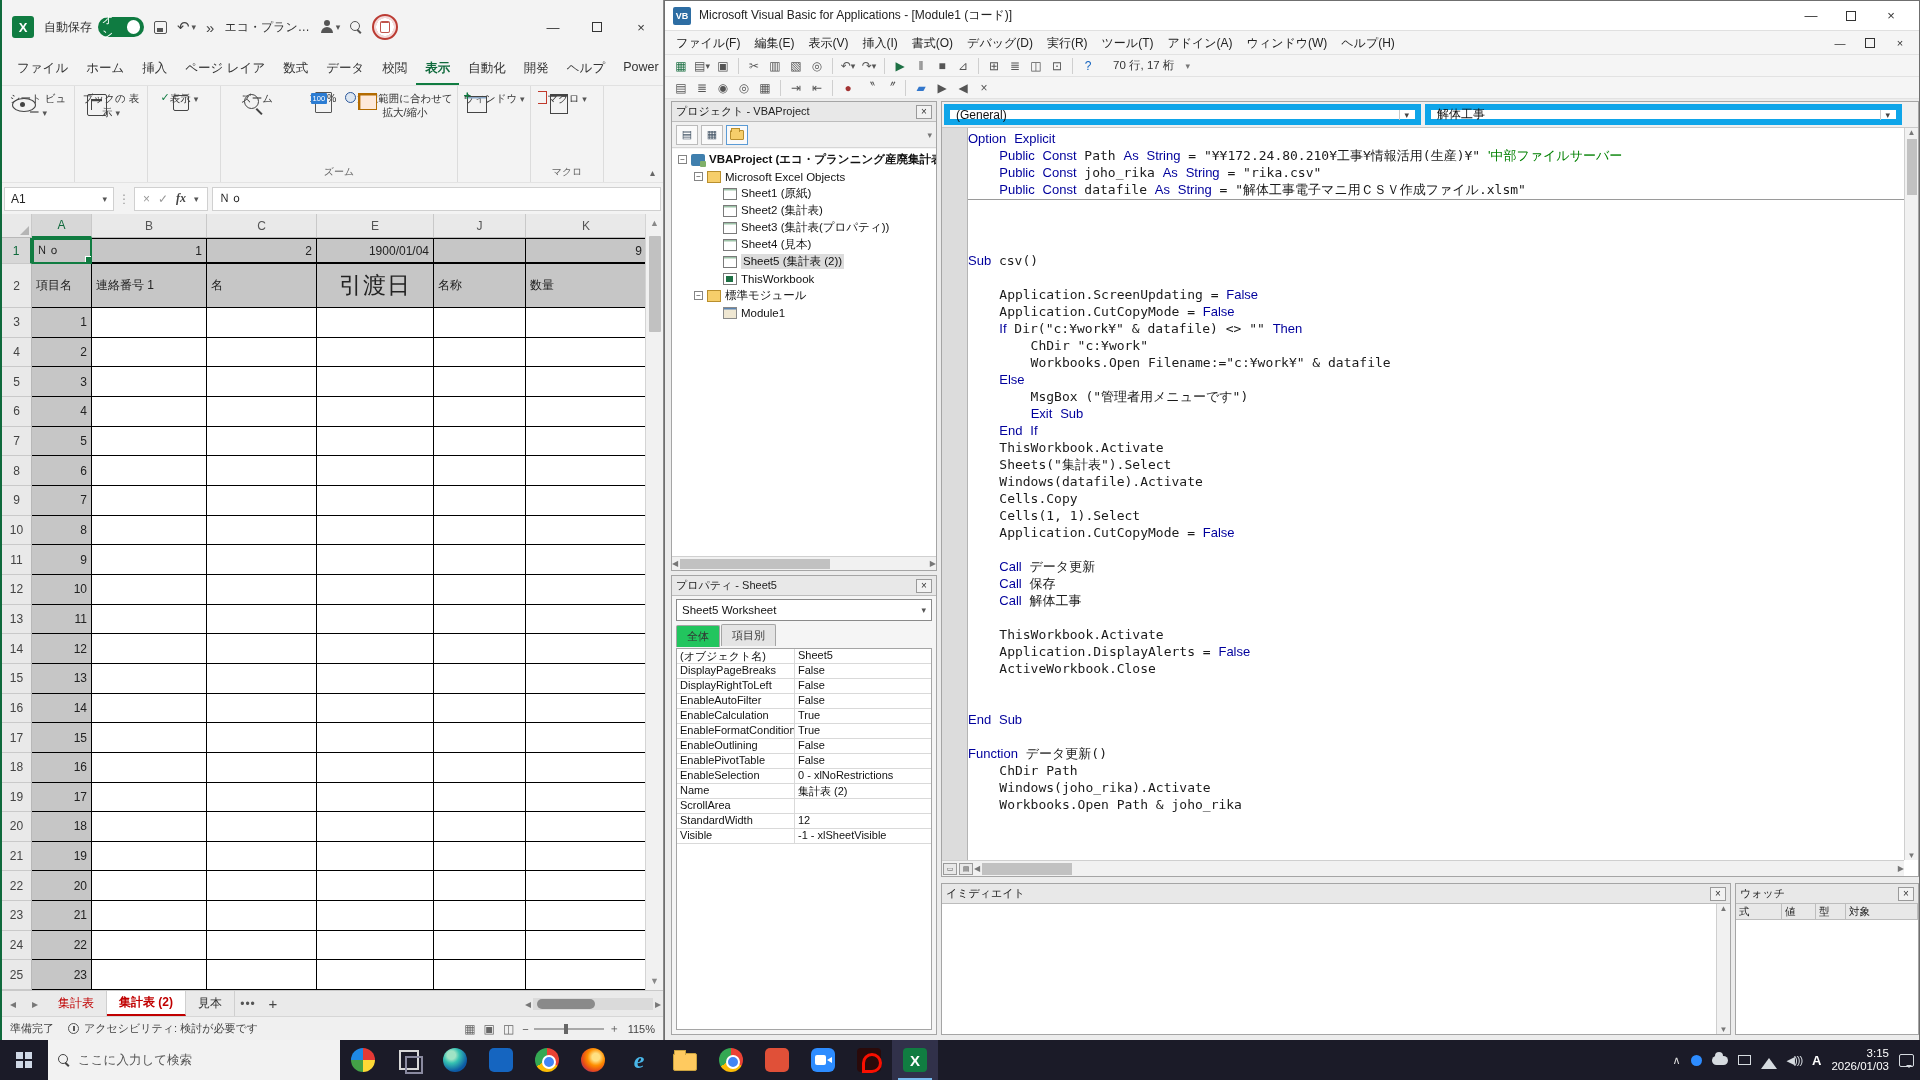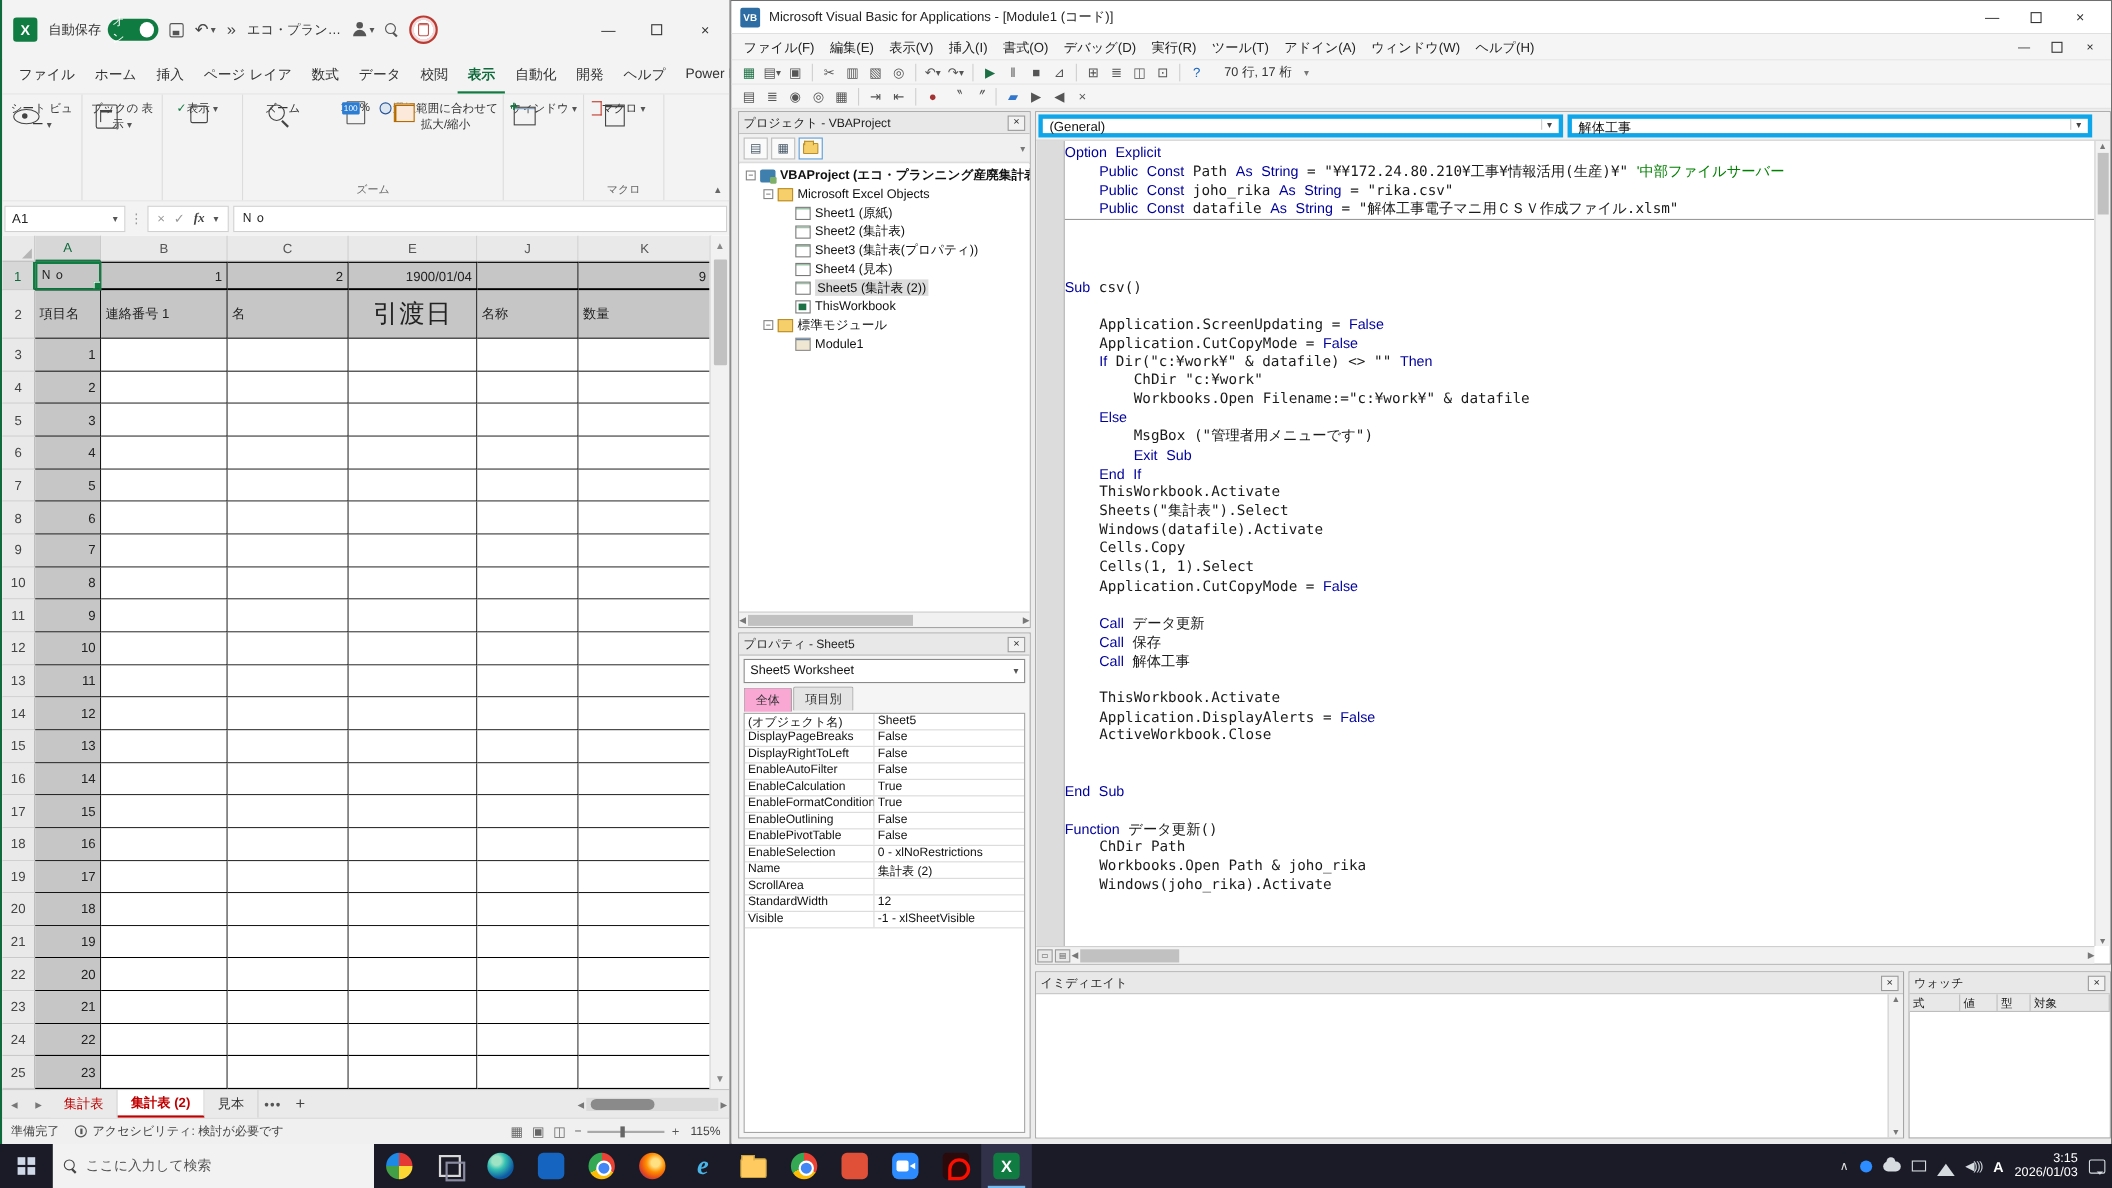--- a/index.html
+++ b/index.html
@@ -149,28 +149,28 @@
   .ti2-workbook{background:#fff;border:1px solid #7a7a7a}
   .ti2-workbook:after{content:"";position:absolute;left:2px;top:2px;width:7px;height:6px;background:#1e7145}
   .ti2-module{background:#efe7d2;border:1px solid #8a8a8a;box-shadow:inset 0 3px 0 -1.6px #5b84b1}
   .vp-hsb{position:absolute;left:0;right:0;bottom:0;height:14px;background:#f1f1f1;border-top:1px solid #d0d0d0;display:flex;align-items:center;font-size:8px;color:#777}
   .vp-hsb .thumb{height:10px;width:150px;background:#c1c1c1;margin:0 2px}
   #vprops{left:6px;top:476px;width:266px;height:460px}
   .vp-combo{height:22px;margin:3px 4px;background:#fff;border:1px solid #8a8a8a;display:flex;align-items:center;font-size:11.5px;padding:0 5px;color:#111}
   .vp-combo .dd{margin-left:auto}
   .vp-tabs{display:flex;padding:0 4px;gap:1px}
   .vp-tab{font-size:11px;padding:3px 10px;border:1px solid #a5a5a5;border-bottom:none;background:#e4e4e4;color:#333;border-radius:2px 2px 0 0}
-  .vp-tab.act{background:#f9a8d4;position:relative;top:1px}
+  .vp-tab.act{background:#22c55e;position:relative;top:1px}
   .vp-grid{position:absolute;left:4px;right:4px;top:72px;bottom:4px;background:#fff;border:1px solid #a5a5a5;overflow:hidden}
   .prow{display:flex;height:15px;border-bottom:1px solid #d9d9d9;font-size:11px}
   .prow .pl{width:118px;border-right:1px solid #d9d9d9;padding:0 3px;overflow:hidden;white-space:nowrap;color:#111}
   .prow .pv{flex:1;padding:0 3px;overflow:hidden;white-space:nowrap;color:#111}
   #vcodewin{left:276px;top:2px;width:978px;height:776px;background:#fff}
   .combo-row{height:26px;display:flex;gap:4px;padding:2px 16px 2px 2px;background:#f0f0f0;border-bottom:1px solid #c9c9c9}
-  .ccombo{flex:1;background:#fff;border:4px solid #0ea5e9;display:flex;align-items:flex-start;font-size:12px;padding:0 6px;color:#111}
+  .ccombo{flex:1;background:#fff;border:6px solid #0ea5e9;display:flex;align-items:center;font-size:12px;padding:0 6px;color:#111}
   .ccombo .dd{margin-left:auto;border-left:1px solid #c9c9c9;padding-left:4px;color:#444}
   .code-body{position:absolute;left:0;top:26px;right:14px;bottom:16px;background:#fff;overflow:hidden}
   .code-margin{position:absolute;left:0;top:0;bottom:0;width:26px;background:#dcdcdc;border-right:1px solid #b5b5b5}
   .code-lines{position:absolute;left:26px;top:2px;right:0}
   .cl{height:17px;font-family:"DejaVu Sans Mono",monospace;font-size:13px;line-height:17px;white-space:pre;color:var(--ctext,#1a1a1a)}
   .cl .kw{color:var(--ckw,#00009c)}
   .cl .cm{color:var(--ccm,#008000)}
   .cdiv{height:1px;background:#9a9a9a;margin:1px 0}
   .code-vsb{position:absolute;right:0;top:26px;bottom:16px;width:14px;background:#f1f1f1;border-left:1px solid #cfcfcf;display:flex;flex-direction:column;align-items:center;font-size:8px;color:#777}
   .code-vsb .thumb{width:10px;height:56px;background:#c1c1c1;margin-top:2px}
@@ -897,22 +897,22 @@
               <div class="cl">&nbsp;</div>
               <div class="cl">    ThisWorkbook.Activate</div>
               <div class="cl">    Application.DisplayAlerts = <span class="kw">False</span></div>
               <div class="cl">    ActiveWorkbook.Close</div>
               <div class="cl">&nbsp;</div>
               <div class="cl">&nbsp;</div>
               <div class="cl"><span class="kw">End</span> <span class="kw">Sub</span></div>
               <div class="cl">&nbsp;</div>
               <div class="cl"><span class="kw">Function</span> データ更新()</div>
               <div class="cl">    ChDir Path</div>
+              <div class="cl">    Windows(joho_rika).Activate</div>
               <div class="cl">    Workbooks.Open Path &amp; joho_rika</div>
-              <div class="cl">    Windows(joho_rika).Activate</div>
             </div>
         </div>
         <div class="code-vsb">
           <span>▲</span>
           <span class="thumb"></span>
           <span class="arr btm">▼</span>
         </div>
         <div class="code-hsb">
           <span class="viewbtn">▭</span>
           <span class="viewbtn">▤</span>

